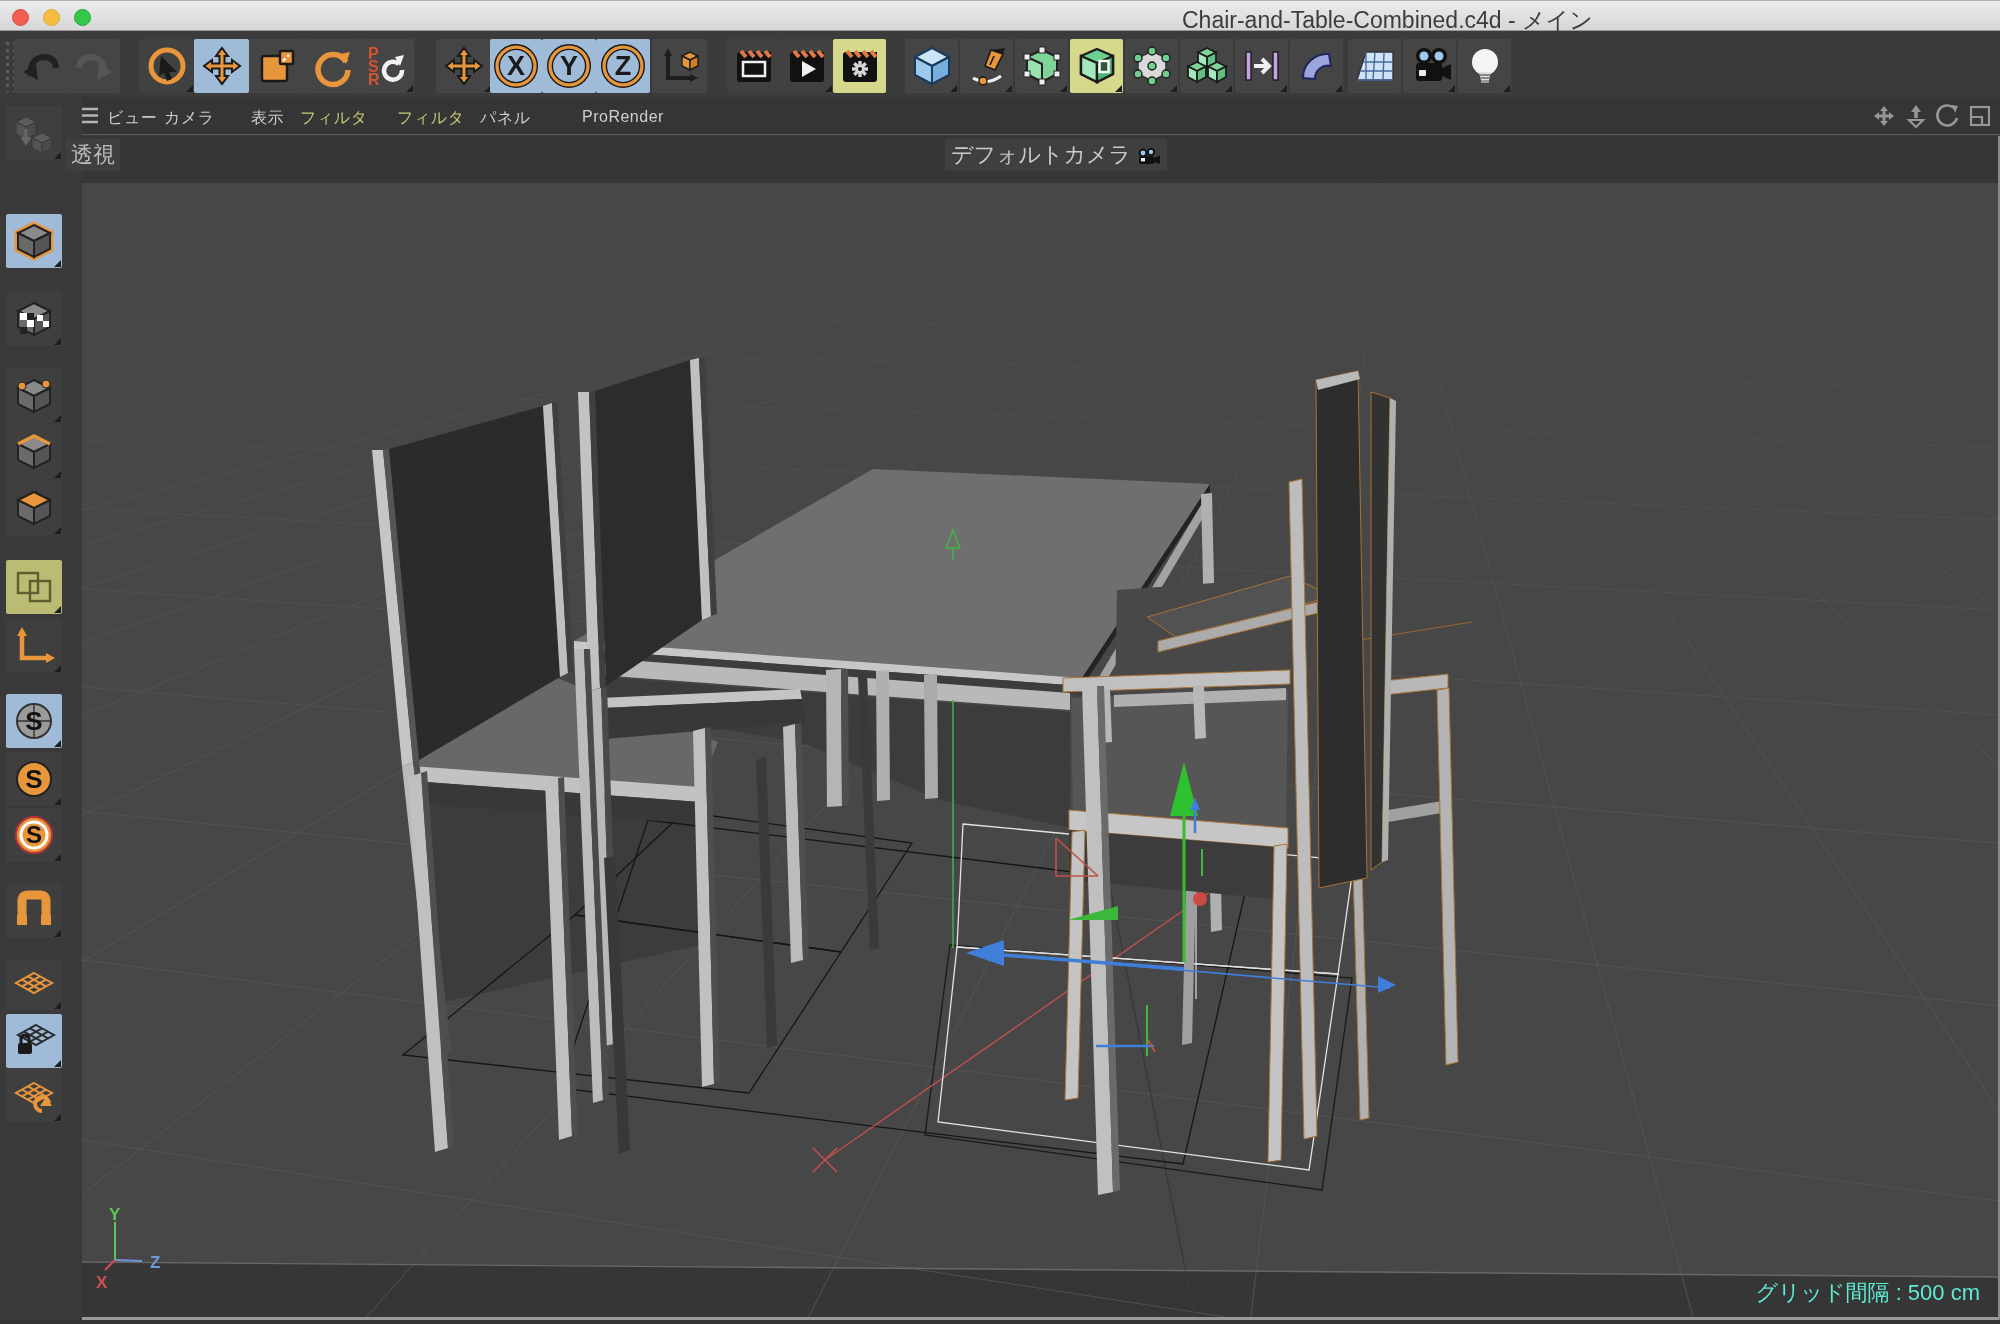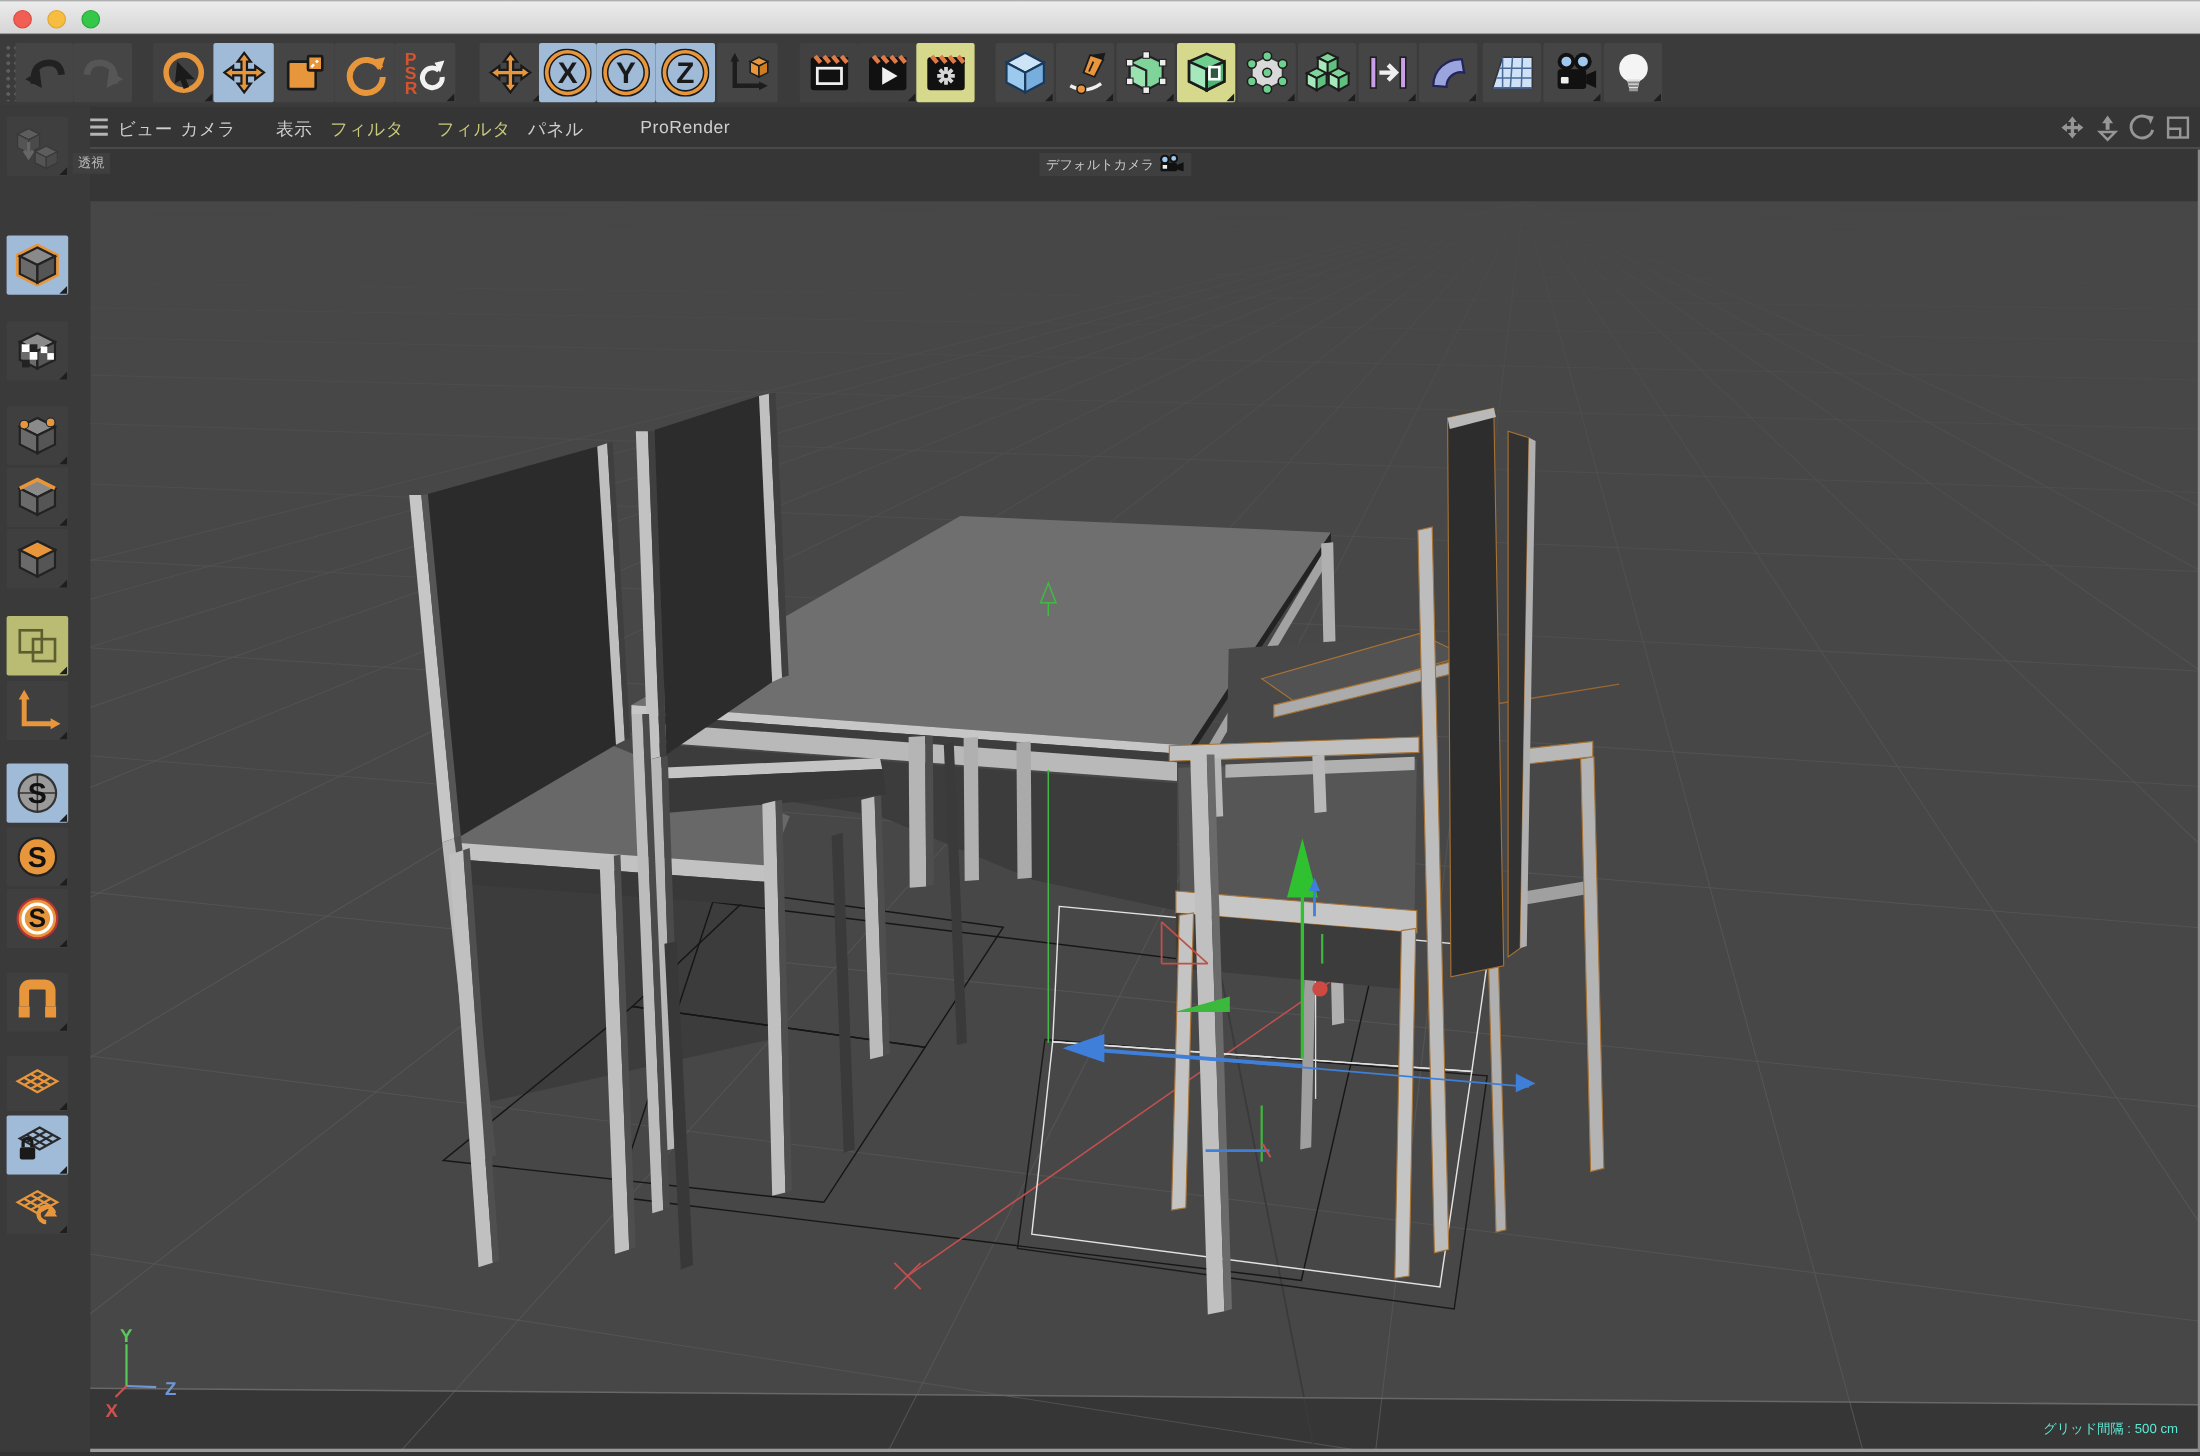--- a/index.html
+++ b/index.html
@@ -4,26 +4,27 @@
 body{width:2000px;height:1324px;overflow:hidden;background:#3b3b3b;font-family:"Liberation Sans",sans-serif;position:relative}
 .titlebar{position:absolute;left:0;top:0;width:2000px;height:31px;background:linear-gradient(#ececec,#d6d6d6);border-top:1px solid #b0b0b0;border-bottom:1px solid #9a9a9a}
 .tl{position:absolute;top:8px;width:17px;height:17px;border-radius:50%}
 .title{position:absolute;top:4px;left:1182px;font-size:23px;color:#3c3c3c}
 .toolbar{position:absolute;left:0;top:32px;width:2000px;height:65px;background:#3b3b3b}
 .grip{position:absolute;left:4px;top:8px;width:14px;height:52px;background-image:radial-gradient(#5f5f5f 1.5px,transparent 1.6px);background-size:7px 7px}
 .menubar{position:absolute;left:0;top:97px;width:2000px;height:38px;background:#353535;border-bottom:1px solid #5a5a5a}
 .mitem{position:absolute;top:11px;font-size:16px;color:#cfcfcf;letter-spacing:0.5px}
 .sidebar{position:absolute;left:0;top:97px;width:82px;height:1227px;background:#3a3a3a}
 .vp{position:absolute;left:82px;top:136px;width:1918px;height:1184px;background:#363636}
-.vplabel{position:absolute;font-size:12px;color:#bdbdbd}
+.vplabel{position:absolute;font-size:22px;color:#bdbdbd}
 </style></head><body>
 <div class="titlebar">
 <div class="tl" style="left:12px;background:#f15e54;border:1px solid #dd4a40"></div>
 <div class="tl" style="left:43px;background:#f6bd40;border:1px solid #e0a630"></div>
 <div class="tl" style="left:74px;background:#34c749;border:1px solid #28a83a"></div>
+<div class="title">Chair-and-Table-Combined.c4d - メイン</div>
 </div>
 <div class="toolbar">
     <div class="grip"></div>
 <div style="position:absolute;left:14px;top:7px;width:53px;height:54px;background:#454545;border-radius:2px">
       <svg width="44" height="44" viewBox="0 0 44 44" style="position:absolute;left:50%;top:50%;transform:translate(-50%,-50%)">
         <path d="M12 32 Q10 14 25 13 Q36 13 37 24" fill="none" stroke="#212121" stroke-width="6"></path>
         <path d="M4 28 L19 36 L17 20 Z" fill="#212121"></path>
       </svg>
     </div>
 <div style="position:absolute;left:67px;top:7px;width:53px;height:54px;background:#454545;border-radius:2px">

